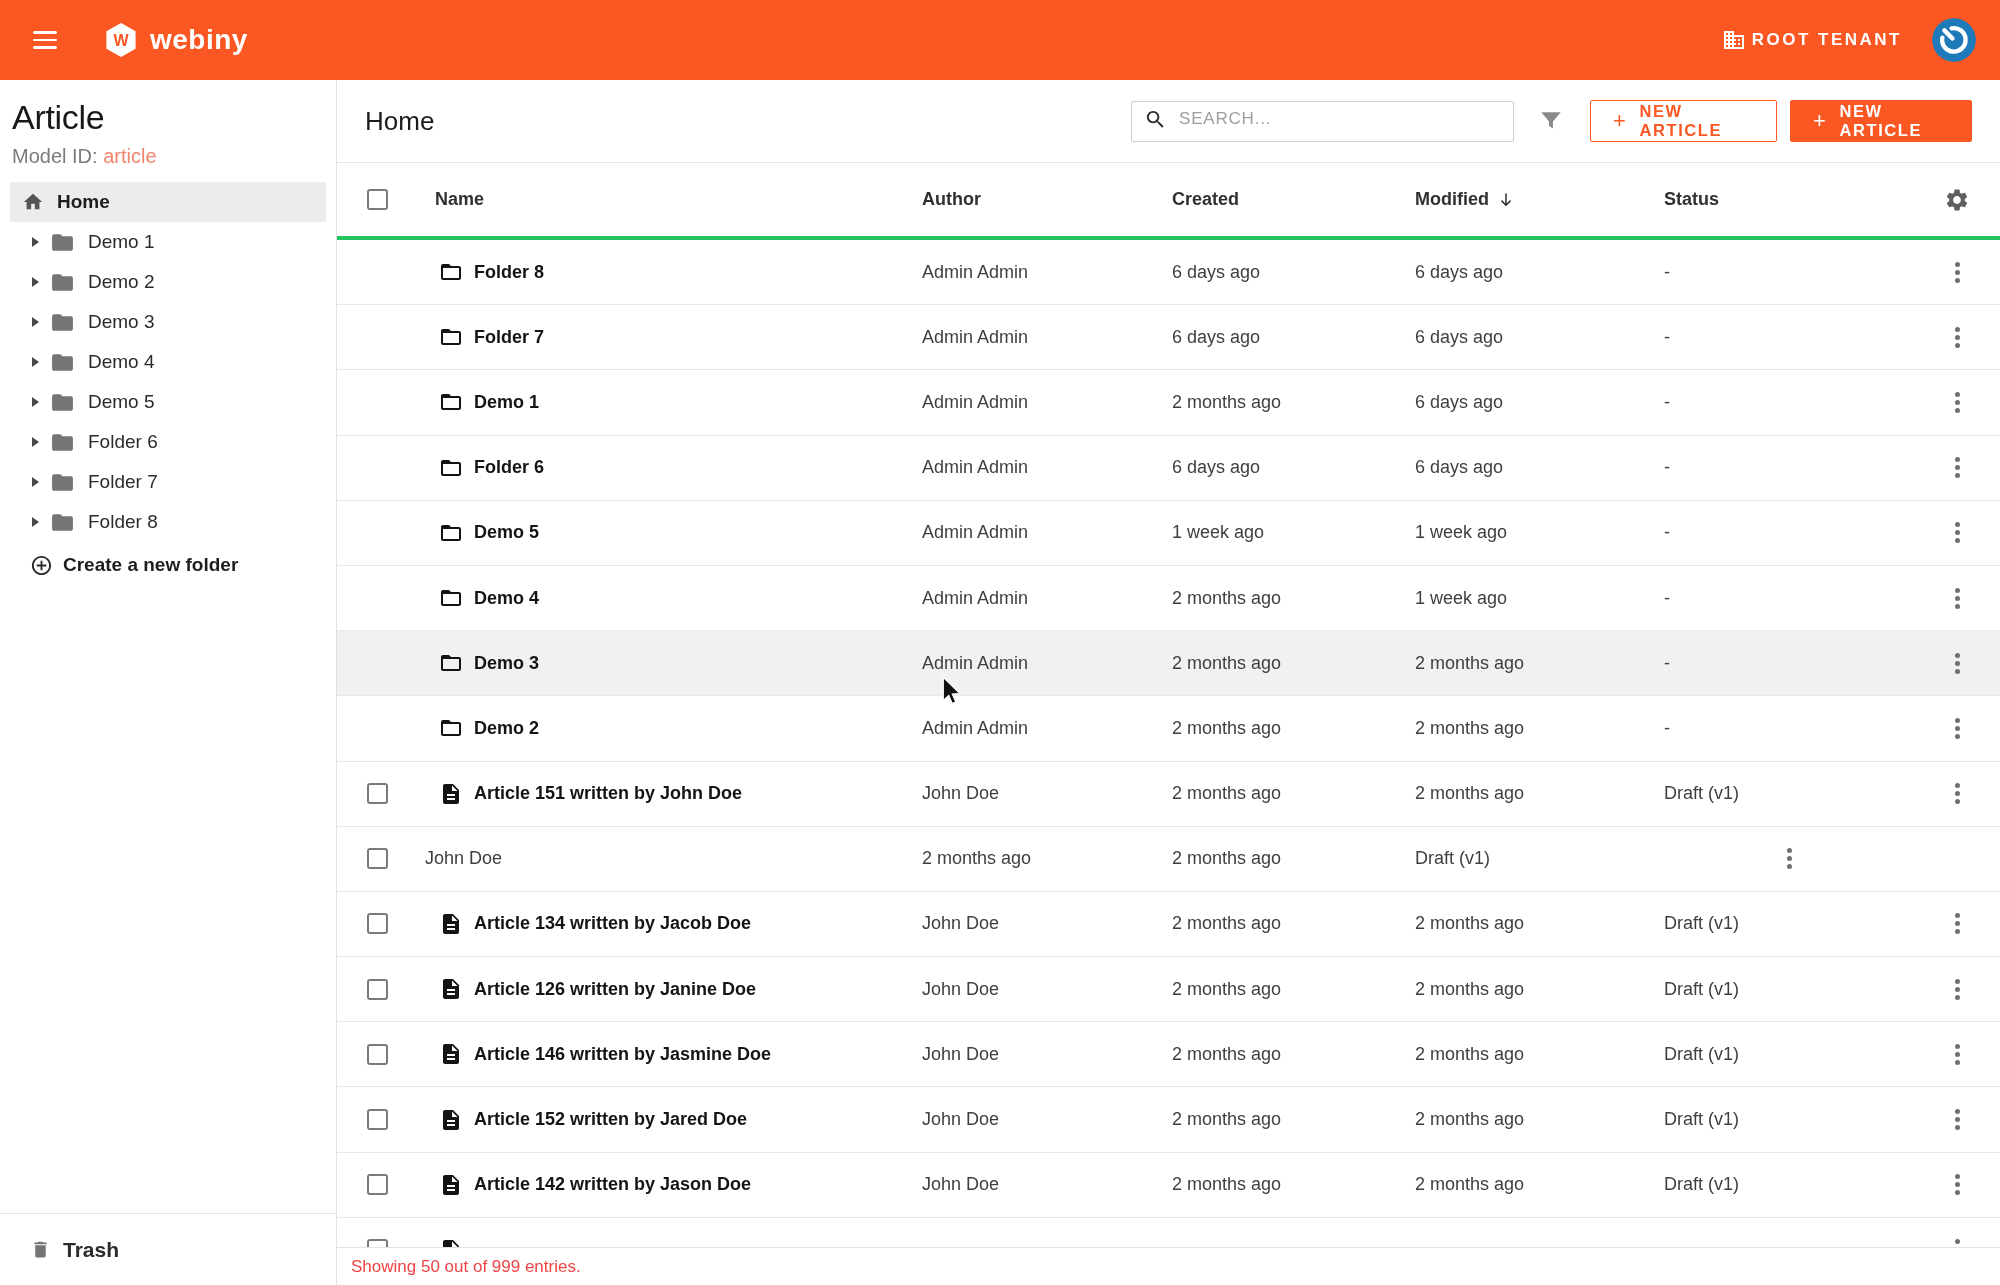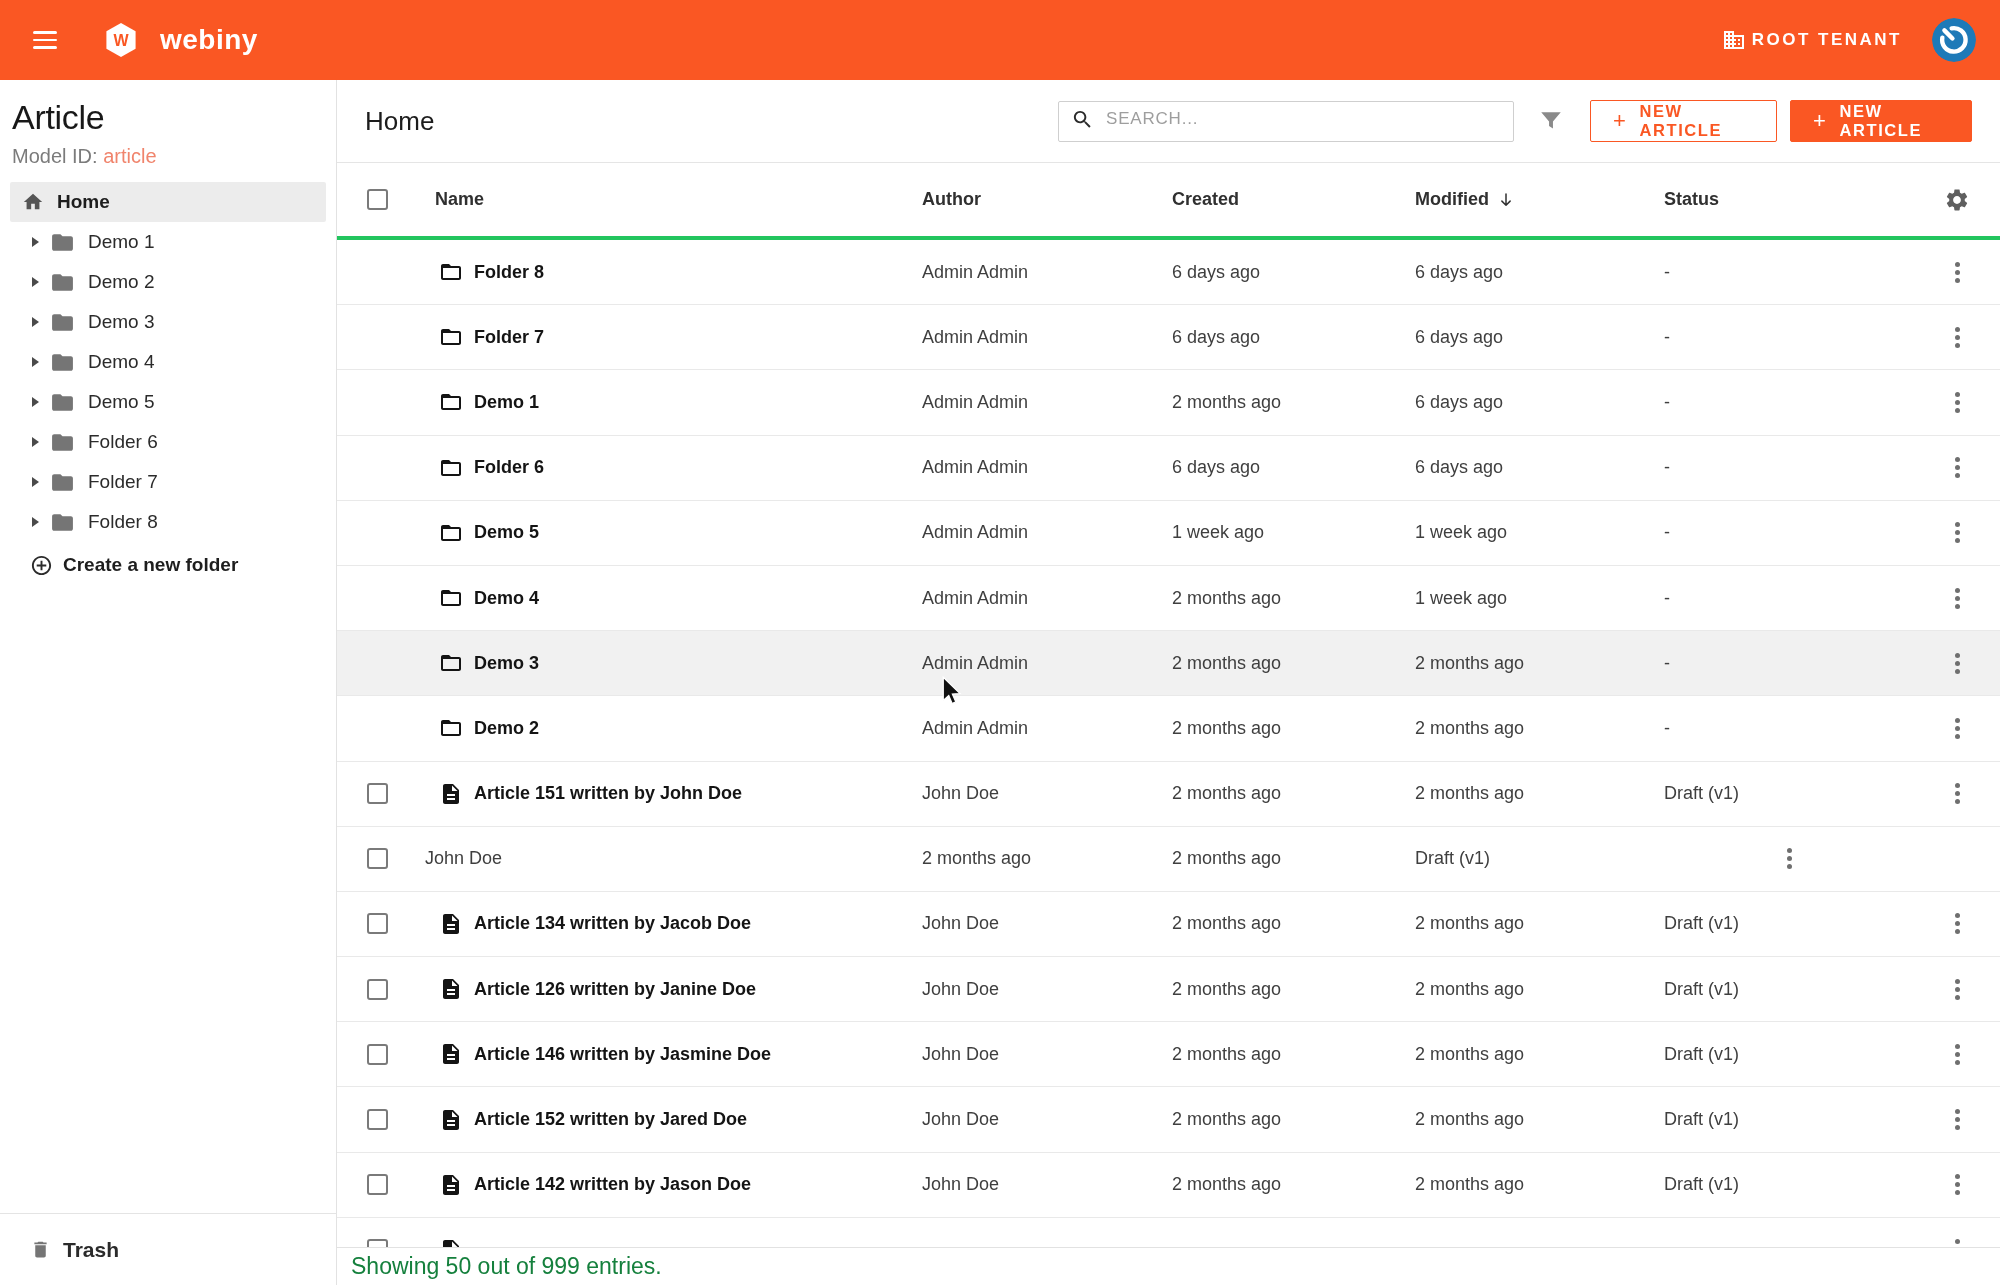--- a/index.html
+++ b/index.html
@@ -6,21 +6,21 @@
   html,body { width:2000px; height:1285px; overflow:hidden; background:#fff;
     font-family:"Liberation Sans", sans-serif; color:#1c1c1c; }
   .stage { position:relative; width:2000px; height:1285px; overflow:hidden; }
 
   
   .topbar { position:absolute; left:0; top:0; width:2000px; height:80px;
     background:#FA5723; display:flex; align-items:center; padding:0 24px 0 33px; z-index:20; }
   .burger { width:24px; height:18px; display:flex; flex-direction:column; justify-content:space-between; cursor:pointer; }
   .burger i { display:block; height:2.6px; background:#fff; border-radius:2px; }
   .logo { display:flex; align-items:center; margin-left:48px; }
-  .logo .wordmark { color:#fff; font-weight:bold; font-size:28px; letter-spacing:.5px; margin-left:23px; }
+  .logo .wordmark { color:#fff; font-weight:bold; font-size:28px; letter-spacing:.5px; margin-left:13px; }
   .tb-spacer { flex:1; }
   .tenant { display:flex; align-items:center; gap:6px; cursor:pointer; }
   .tenant .tenant-label { color:#fff; font-size:17px; letter-spacing:2.5px; font-weight:bold; }
   .avatar { width:44px; height:44px; margin-left:30px; border-radius:50%; cursor:pointer; }
 
   
   .sidebar { position:absolute; left:0; top:80px; width:337px; bottom:0;
     background:#fff; border-right:1px solid #e2e2e2; }
   .sb-head { padding:18px 12px 14px 12px; }
   .sb-title { font-size:34px; color:#181818; letter-spacing:-.3px; }
@@ -39,21 +39,21 @@
   .create-folder .cflabel { font-size:19px; font-weight:bold; color:#1e1e1e; margin-left:10px; }
   .sb-bottom { position:absolute; left:0; right:0; bottom:0; height:72px;
     border-top:1px solid #e4e4e4; display:flex; align-items:center; padding-left:30px; background:#fff; }
   .sb-bottom .trlabel { font-size:21px; font-weight:bold; color:#2b2b2b; margin-left:12px; }
 
   
   .main { position:absolute; left:337px; top:80px; right:0; bottom:0; background:#fff; }
   .toolbar { height:83px; display:flex; align-items:center; border-bottom:1px solid #e5e5e5; padding:0 28px; }
   .crumb { font-size:26px; color:#1c1c1c; }
   .tool-spacer { flex:1; }
-  .searchbox { width:456px; height:41px; border:1px solid #cfcfcf; border-radius:2px;
+  .searchbox { width:383px; height:41px; border:1px solid #cfcfcf; border-radius:2px;
     display:flex; align-items:center; padding:0 10px 4px 12px; background:#fff; }
   .searchbox input { border:none; outline:none; flex:1; font-size:17px; letter-spacing:.8px;
     color:#444; margin-left:12px; font-family:"Liberation Sans", sans-serif; background:transparent; }
   .searchbox input::placeholder { color:#9e9e9e; }
   .filterbtn { margin:0 26px 0 24px; cursor:pointer; display:flex; align-items:center; }
   .btn { height:42px; border-radius:2px; display:flex; align-items:center; justify-content:center;
     font-size:16.5px; font-weight:bold; letter-spacing:1.6px; cursor:pointer; padding:0 22px; }
   .btn .plus { font-size:22px; font-weight:normal; margin-right:12px; line-height:1; }
   .btn-outline { border:1px solid #FA5723; color:#FA5723; background:#fff; width:187px; margin-right:13px; }
   .btn-primary { background:#FA5723; color:#fff; width:182px; border:1px solid #FA5723; }
@@ -73,21 +73,21 @@
   .c-name .rico { margin-left:14px; display:flex; align-items:center; }
   .c-name .nm { font-size:18px; font-weight:bold; color:#141414; margin-left:11px; }
   .cellv { font-size:18px; color:#3f3f3f; }
   .c-actions { display:flex; justify-content:center; }
   .kebab { padding:4px 8px; cursor:pointer; }
   .kebab i { display:block; width:5px; height:5px; border-radius:50%; background:#6f6f6f; margin:3px auto; }
   .gearwrap { display:flex; justify-content:center; width:100%; cursor:pointer; }
 
   .main-footer { position:absolute; left:0; right:0; bottom:0; height:38px; background:#fff;
     border-top:1px solid #e2e2e2; display:flex; align-items:center; padding-left:14px; z-index:6; }
-  .main-footer .summary { font-size:23px; color:#15803d; }
+  .main-footer .summary { font-size:17px; color:#ef4444; }
 
   .cursor { position:absolute; left:941px; top:676px; z-index:40; pointer-events:none; }
 </style>
 </head>
 <body>
 
 <div class="stage">
 
   <div class="topbar">
     <div class="burger">

